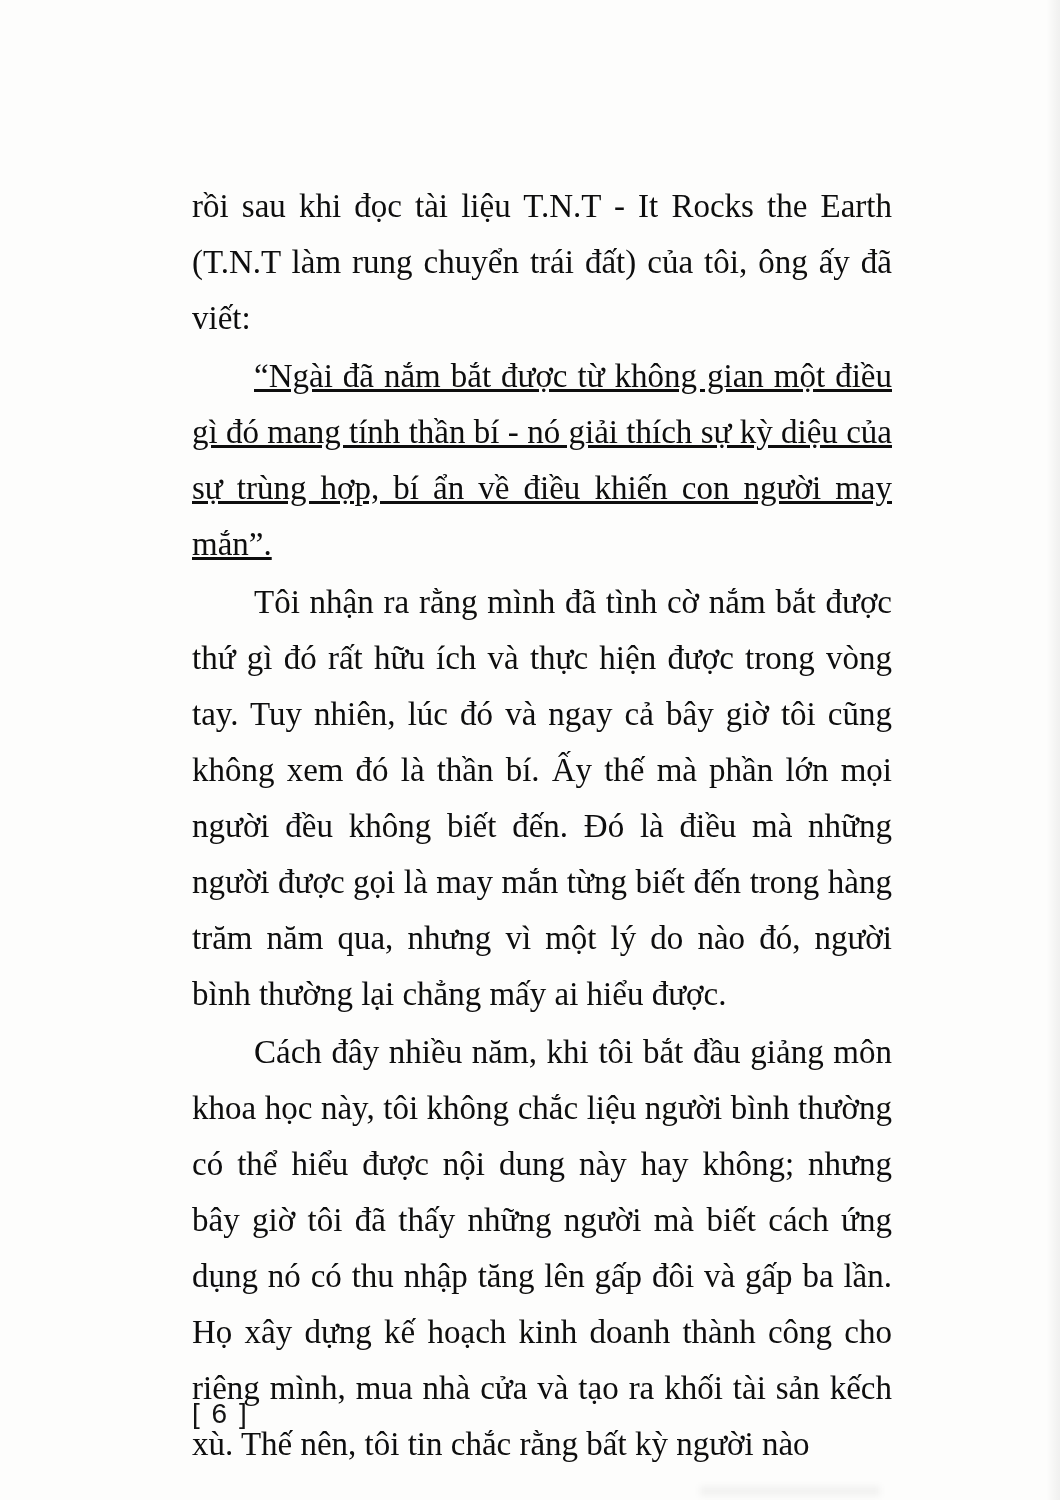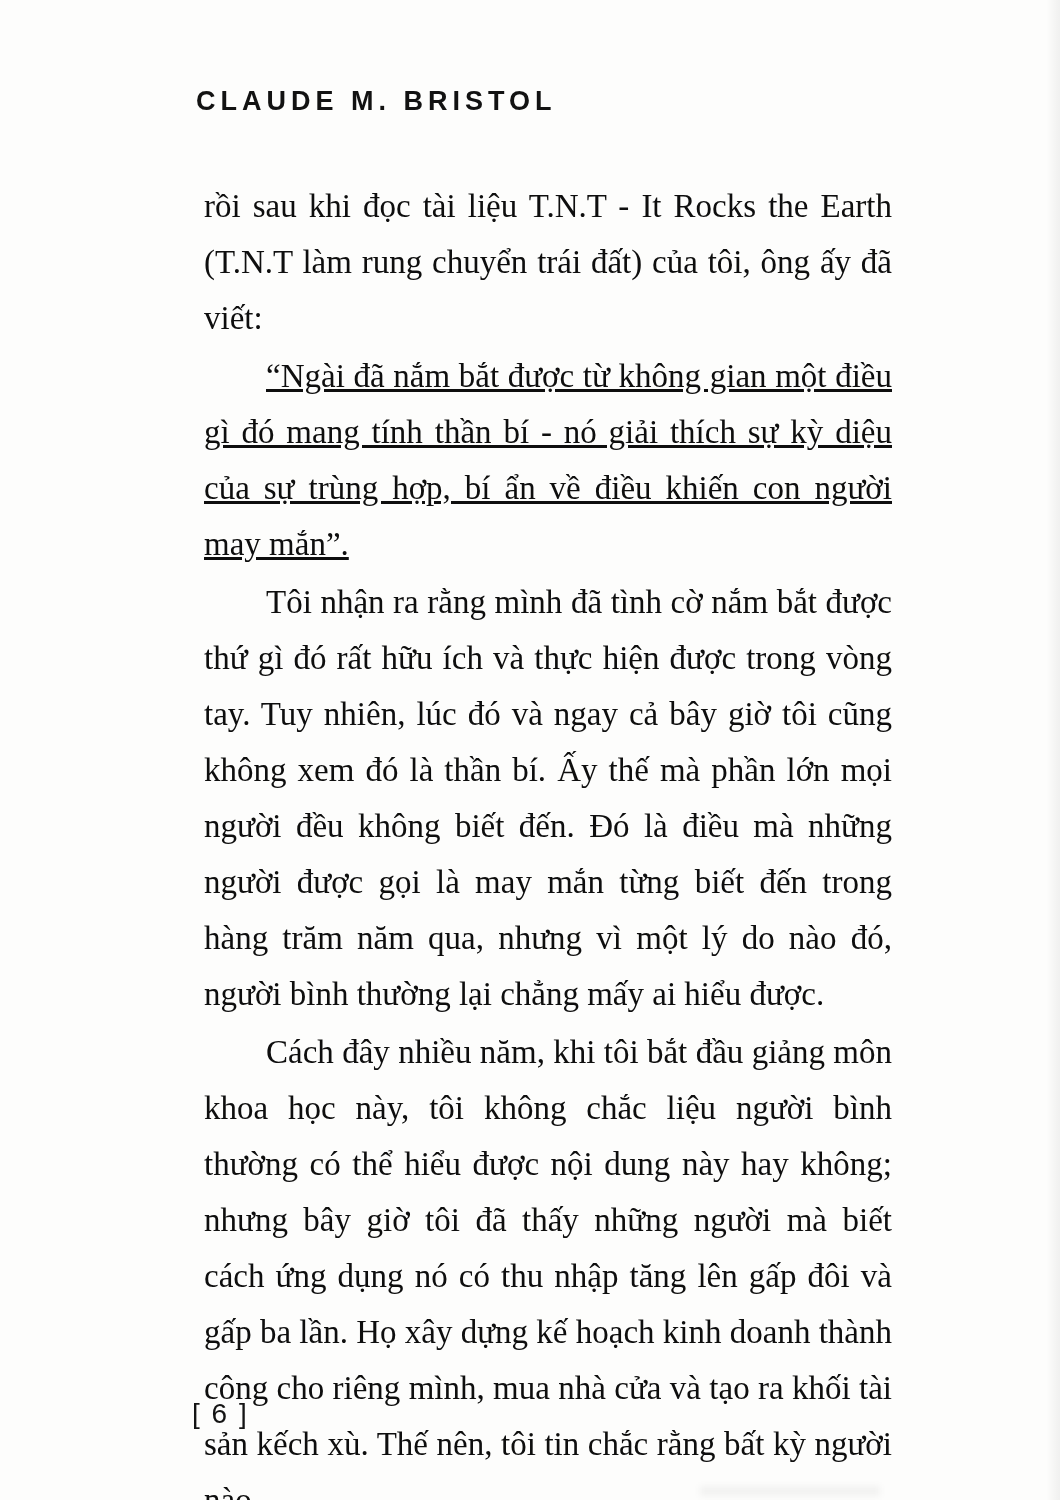--- a/index.html
+++ b/index.html
@@ -36,21 +36,21 @@
     position: absolute;
     top: 178px;
     left: 192px;
     width: 700px;
     font-size: 33px;
     line-height: 56px;
     text-align: justify;
     color: #0e0e0e;
   }
   .body-text p {
-    margin: 0 0 2px 12px;
+    margin: 0 0 2px 0;
   }
   .para-indent {
     text-indent: 62px;
   }
   .quote-block {
     margin: 0;
     text-indent: 62px;
     text-decoration: underline;
   }
   .folio {
@@ -78,21 +78,20 @@
     height: 10px;
     background: rgba(0,0,0,0.045);
     filter: blur(3px);
   }
 </style>
 </head>
 <body>
 
 <div class="page">
 
-  <div class="running-head">CLAUDE M. BRISTOL</div>
 
   <div class="body-text">
     <p class="para-indent" style="text-indent:0;">rồi sau khi đọc tài liệu T.N.T - It Rocks the Earth (T.N.T làm rung chuyển trái đất) của tôi, ông ấy đã viết:</p>
     <p class="quote-block">“Ngài đã nắm bắt được từ không gian một điều gì đó mang tính thần bí - nó giải thích sự kỳ diệu của sự trùng hợp, bí ẩn về điều khiến con người may mắn”.</p>
     <p class="para-indent">Tôi nhận ra rằng mình đã tình cờ nắm bắt được thứ gì đó rất hữu ích và thực hiện được trong vòng tay. Tuy nhiên, lúc đó và ngay cả bây giờ tôi cũng không xem đó là thần bí. Ấy thế mà phần lớn mọi người đều không biết đến. Đó là điều mà những người được gọi là may mắn từng biết đến trong hàng trăm năm qua, nhưng vì một lý do nào đó, người bình thường lại chẳng mấy ai hiểu được.</p>
     <p class="para-indent">Cách đây nhiều năm, khi tôi bắt đầu giảng môn khoa học này, tôi không chắc liệu người bình thường có thể hiểu được nội dung này hay không; nhưng bây giờ tôi đã thấy những người mà biết cách ứng dụng nó có thu nhập tăng lên gấp đôi và gấp ba lần. Họ xây dựng kế hoạch kinh doanh thành công cho riêng mình, mua nhà cửa và tạo ra khối tài sản kếch xù. Thế nên, tôi tin chắc rằng bất kỳ người nào</p>
   </div>
 
   <div class="folio">[ 6 ]</div>
 

